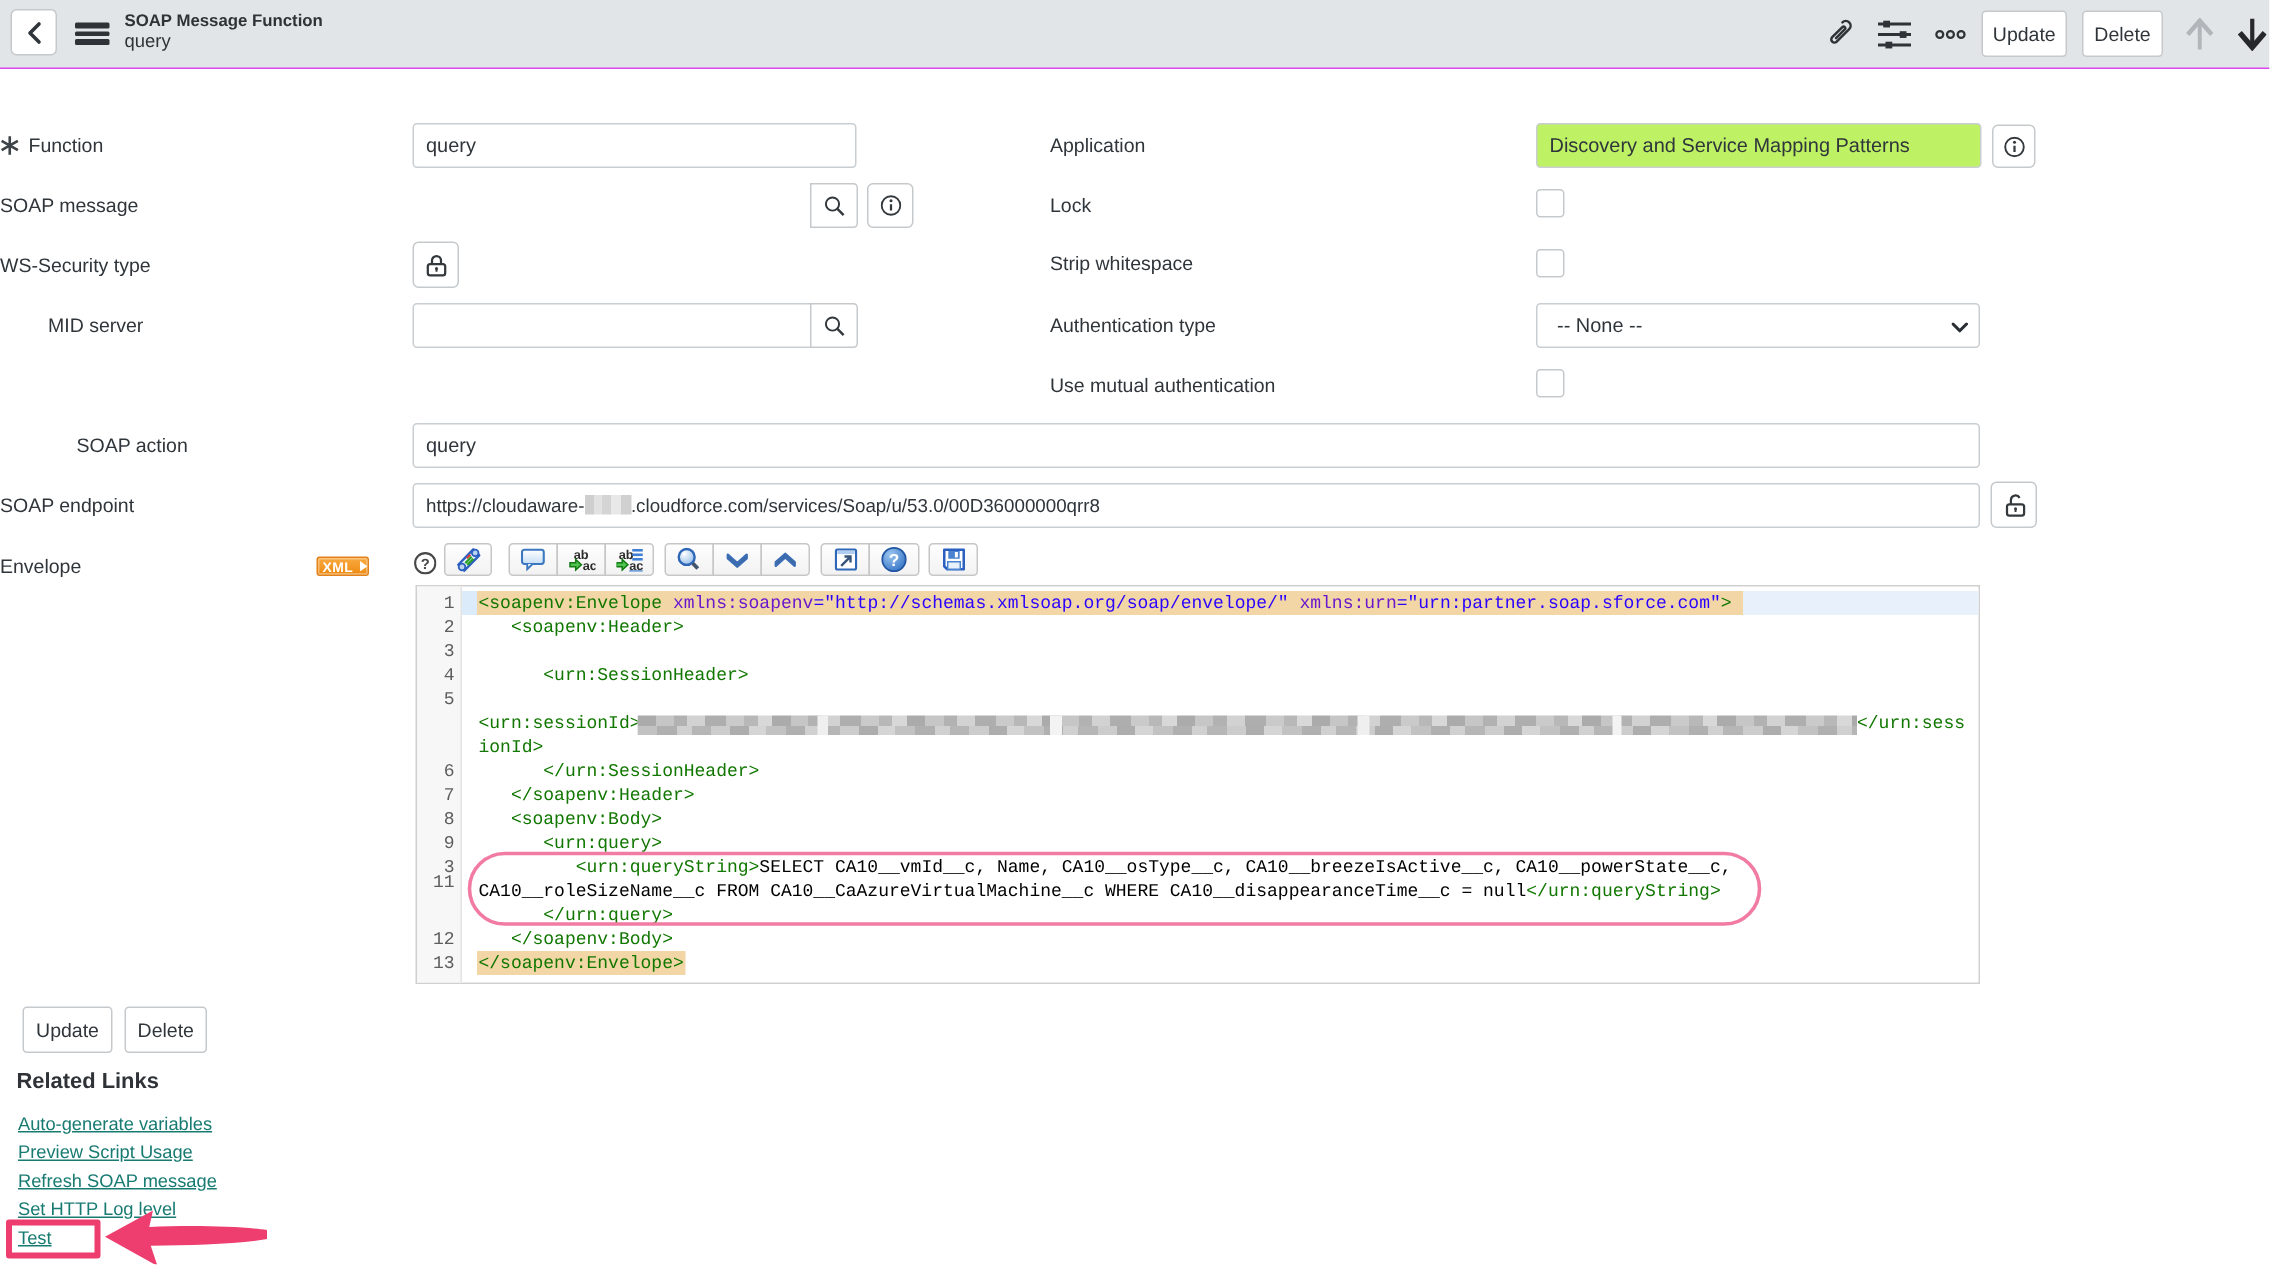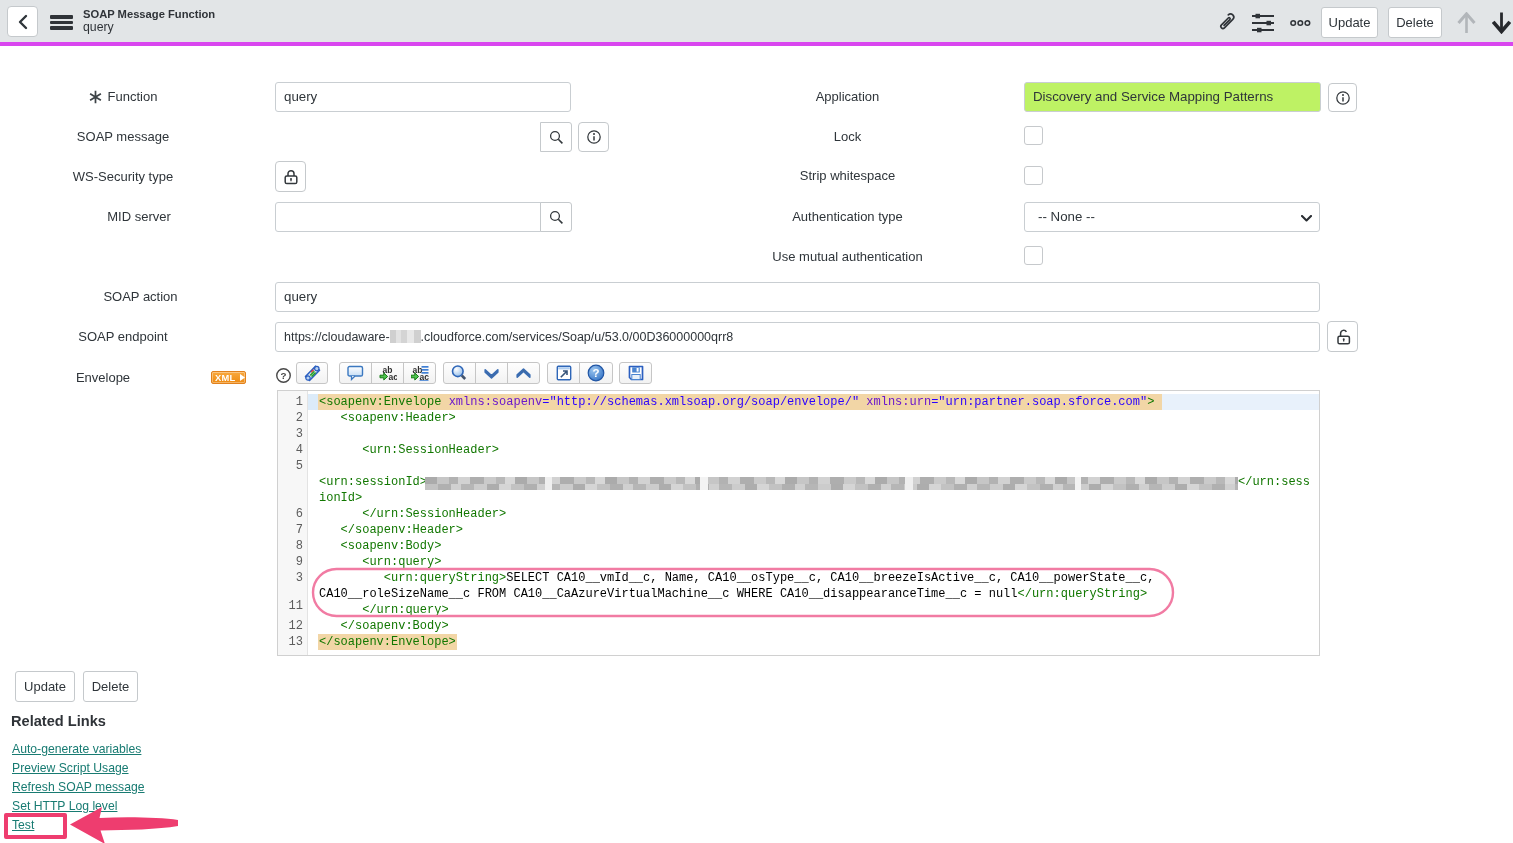--- a/index.html
+++ b/index.html
@@ -1,37 +1,37 @@
 <!DOCTYPE html>
 <html><head>
 <meta charset="utf-8">
 <style>
 * { margin:0; padding:0; box-sizing:border-box; }
 html,body { width:1513px; height:843px; background:#fff; font-family:"Liberation Sans", sans-serif; overflow:hidden; }
 #page { position:relative; width:1513px; height:843px; }
 .abs { position:absolute; }
-.lbl { position:absolute; font-size:13px; color:#2f353a; text-align:center; height:16px; line-height:16px; }
+.lbl { position:absolute; font-size:13px; color:#2f353a; text-align:left; height:16px; line-height:16px; }
 .inp { position:absolute; border:1px solid #c9ced2; border-radius:3px; background:#fff; font-size:13.3px; color:#2f353a; line-height:28px; padding:0 8px; height:30px; white-space:nowrap; overflow:hidden; }
 .btn { position:absolute; border:1px solid #c5c9cc; border-radius:3px; background:#fff; font-size:13px; color:#2f353a; text-align:center; }
 .sqbtn { position:absolute; border:1px solid #c5c9cc; border-radius:4px; background:#fff; display:flex; align-items:center; justify-content:center; }
 .chk { position:absolute; width:19px; height:19px; border:1px solid #c6c9cc; border-radius:3px; background:#fff; }
 .tbtn { border:1px solid #c6c6c6; background:linear-gradient(#fefefe,#f2f2f2); height:24px; display:inline-flex; align-items:center; justify-content:center; }
 a.rl { color:#187b72; text-decoration:underline; font-size:12.2px; }
 .mono { font-family:"Liberation Mono", monospace; font-size:12px; line-height:16px; white-space:pre; }
 .tag { color:#117700; }
 .attr { color:#6a18cc; }
 .str { color:#2a00ff; }
 .row { position:absolute; left:319px; height:16px; }
 .gnum { position:absolute; width:26px; text-align:right; font-family:"Liberation Mono", monospace; font-size:12px; line-height:16px; color:#5d5d5d; }
 </style>
 </head>
 <body>
 <div id="page">
 
-<div class="abs" id="hdr" style="left:0;top:0;width:1513px;height:46px;background:#e2e5e7;border-bottom:4px solid #d946ef;">
+<div class="abs" id="hdr" style="left:0;top:0;width:1513px;height:46px;background:#e2e5e7;border-bottom:1px solid #d946ef;">
   <div class="sqbtn" style="left:7px;top:6px;width:31px;height:31px;">
     <svg width="12" height="16" viewBox="0 0 12 16">
           <path d="M9 2 L3 8 L9 14" fill="none" stroke="#2f353a" stroke-width="2.4" stroke-linecap="round" stroke-linejoin="round"></path>
         </svg>
   </div>
   <div class="abs" style="left:50px;top:15px;width:23px;height:3.8px;background:#2f3338;border-radius:1px;"></div>
   <div class="abs" style="left:50px;top:20.7px;width:23px;height:3.8px;background:#2f3338;border-radius:1px;"></div>
   <div class="abs" style="left:50px;top:26.4px;width:23px;height:3.8px;background:#2f3338;border-radius:1px;"></div>
   <div class="abs" style="left:83px;top:8px;font-size:11.2px;font-weight:bold;line-height:12px;color:#2f3338;">SOAP Message Function</div>
   <div class="abs" style="left:83px;top:21px;font-size:12.3px;line-height:12px;color:#2f3338;">query</div>
@@ -129,21 +129,21 @@
 <div class="lbl" style="left:700px;top:209px;width:295px;">Authentication type</div>
 <div class="inp" style="left:1024px;top:202px;width:296px;padding-left:13px;">-- None --
   <svg width="11" height="7" viewBox="0 0 11 7" style="position:absolute;right:7px;top:12px;">
         <path d="M1 1 L5.5 5.5 L10 1" fill="none" stroke="#2a2e33" stroke-width="2.1" stroke-linecap="round" stroke-linejoin="round"></path>
       </svg>
 </div>
 
 <div class="lbl" style="left:700px;top:249px;width:295px;">Use mutual authentication</div>
 <div class="chk" style="left:1024px;top:246px;"></div>
 
-<div class="lbl" style="left:0;top:289px;width:246px;padding-left:35px;">SOAP action</div>
+<div class="lbl" style="left:16px;top:289px;width:246px;padding-left:35px;">SOAP action</div>
 <div class="inp" style="left:275px;top:282px;width:1045px;">query</div>
 
 <div class="lbl" style="left:0;top:329px;width:246px;">SOAP endpoint</div>
 <div class="inp" style="left:275px;top:322px;width:1045px;font-size:12.5px;">https://cloudaware-<span style="display:inline-block;width:31px;height:13px;background:repeating-linear-gradient(90deg,#cfcfcf 0 6px,#e2e2e2 6px 11px,#d4d4d4 11px 17px,#e8e8e8 17px 24px,#d0d0d0 24px 31px);vertical-align:-2px;"></span>.cloudforce.com/services/Soap/u/53.0/00D36000000qrr8</div>
 <div class="sqbtn" style="left:1327px;top:321px;width:31px;height:31px;">
   <svg width="16" height="17" viewBox="0 0 16 17">
         <rect x="3" y="8.2" width="11.4" height="7.6" rx="1.6" fill="none" stroke="#33383c" stroke-width="1.5"></rect>
         <path d="M5.6 8.2 L5.6 5.2 A3.1 3.1 0 0 1 11.4 3.9" fill="none" stroke="#33383c" stroke-width="1.5"></path>
         <circle cx="8.7" cy="11.2" r="1" fill="#33383c"></circle>
         <line x1="8.7" y1="11.6" x2="8.7" y2="13.4" stroke="#33383c" stroke-width="1.3"></line>
@@ -272,21 +272,21 @@
 <div class="gnum" style="left:277px;top:394px;">1</div>
 <div class="gnum" style="left:277px;top:410px;">2</div>
 <div class="gnum" style="left:277px;top:426px;">3</div>
 <div class="gnum" style="left:277px;top:442px;">4</div>
 <div class="gnum" style="left:277px;top:458px;">5</div>
 <div class="gnum" style="left:277px;top:506px;">6</div>
 <div class="gnum" style="left:277px;top:522px;">7</div>
 <div class="gnum" style="left:277px;top:538px;">8</div>
 <div class="gnum" style="left:277px;top:554px;">9</div>
 <div class="gnum" style="left:277px;top:570px;">3</div>
-<div class="gnum" style="left:277px;top:598px;">11</div>
+<div class="gnum" style="left:277px;top:580px;">11</div>
 <div class="gnum" style="left:277px;top:618px;">12</div>
 <div class="gnum" style="left:277px;top:634px;">13</div>
 
 <div class="abs" style="left:308px;top:394px;width:1011px;height:16px;background:#e8f1fb;"></div>
 <div class="abs" style="left:308px;top:394px;width:10px;height:16px;background:#dcebf9;"></div>
 <div class="abs" style="left:318px;top:394px;width:844px;height:16px;background:#f2d6a6;"></div>
 <div class="abs" style="left:318px;top:634px;width:139px;height:16px;background:#f2d6a6;"></div>
 
 <div class="row mono" style="top:394px;"><span class="tag">&lt;soapenv:Envelope</span> <span class="attr">xmlns:soapenv</span><span class="str">="http://schemas.xmlsoap.org/soap/envelope/"</span> <span class="attr">xmlns:urn</span><span class="str">="urn:partner.soap.sforce.com"</span><span class="tag">&gt;</span></div>
 <div class="row mono" style="top:410px;"><span class="tag">   &lt;soapenv:Header&gt;</span></div>

